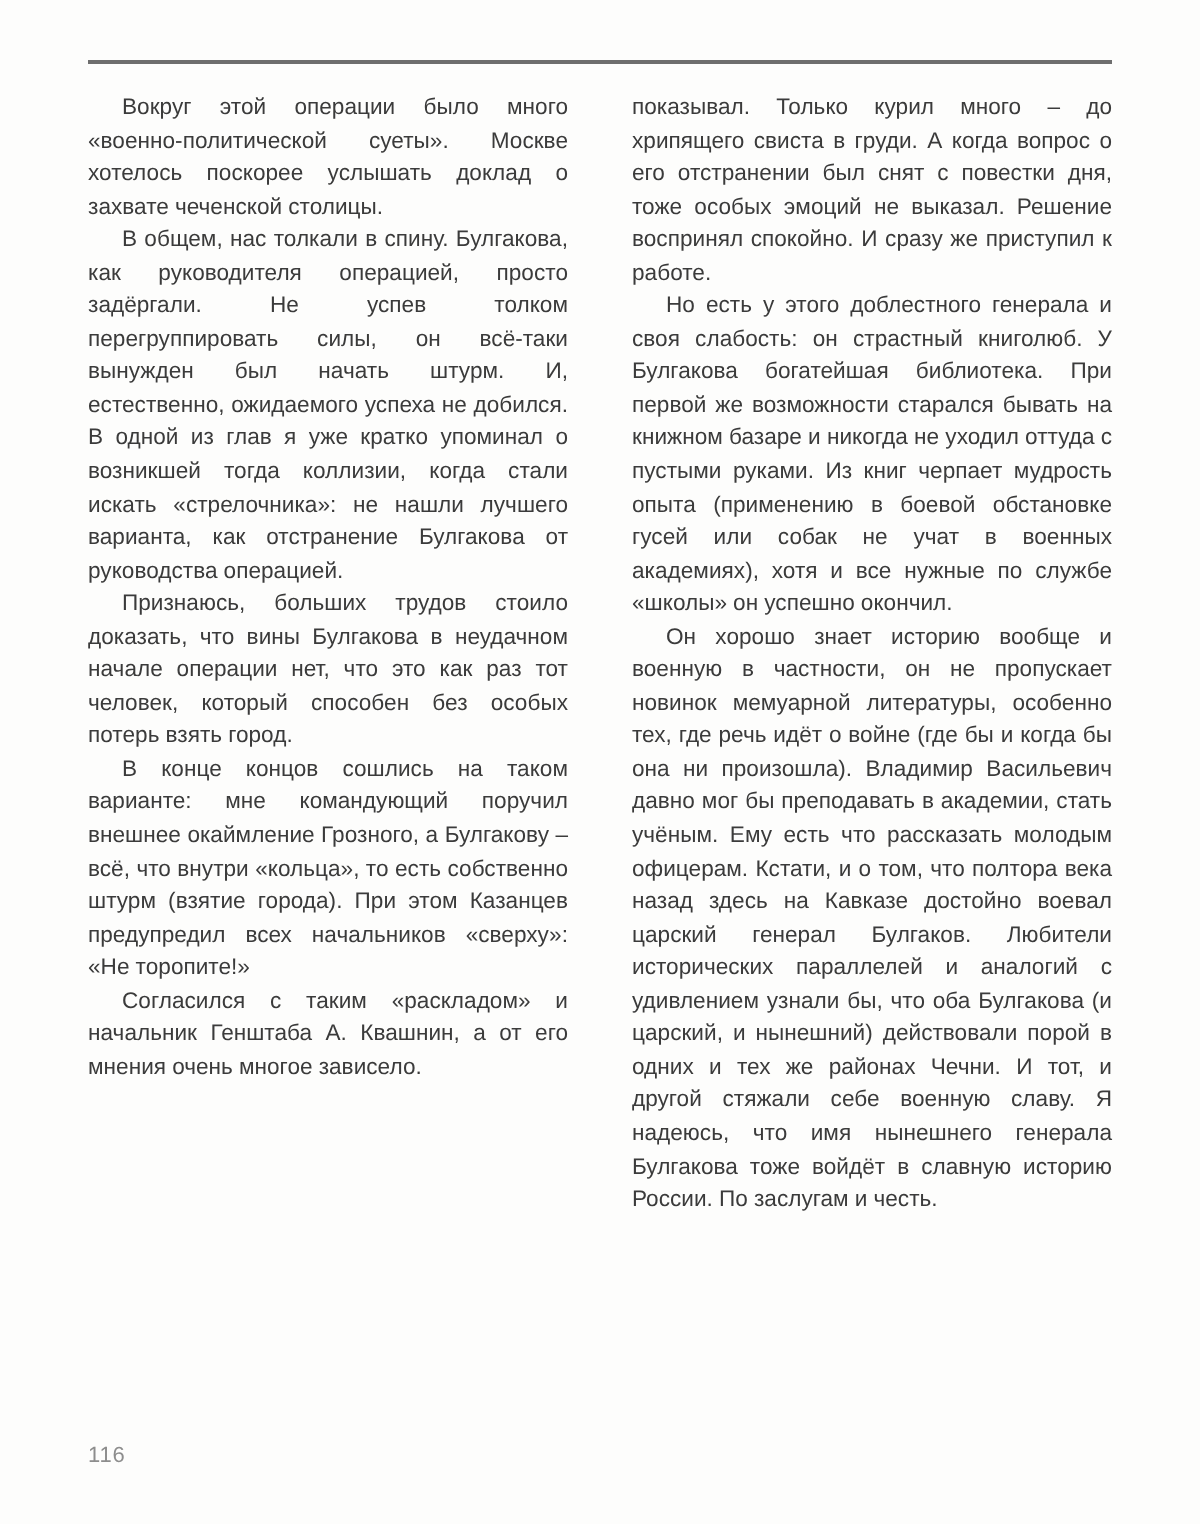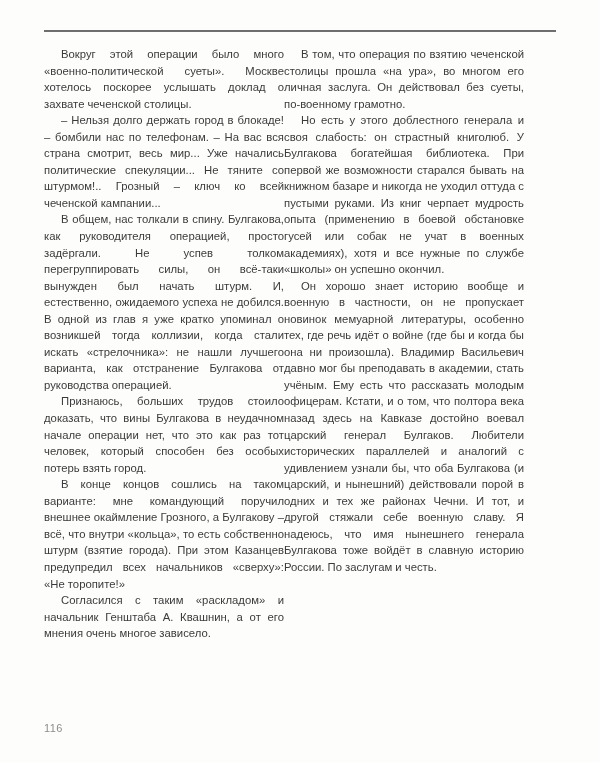--- a/index.html
+++ b/index.html
@@ -27,20 +27,21 @@
     background: #6e6e6e;
   }
   .columns {
     position: absolute;
     left: 44px;
     top: 46px;
     width: 512px;
     height: 662px;
     display: flex;
     flex-direction: row;
+    justify-content: space-between;
     align-items: flex-start;
   }
   .col {
     width: 240px;
     color: #3b3b3b;
     font-size: 11.3px;
     line-height: 16.55px;
     text-align: justify;
     text-justify: inter-word;
     hyphens: manual;
@@ -72,28 +73,27 @@
 </head>
 <body>
 
 <div class="page" style="background: rgb(253, 253, 252);">
 
   <div class="top-rule" style="background: rgb(110, 110, 110);"></div>
 
   <div class="columns">
     <div class="col" id="col-left" style="color: rgb(59, 59, 59);">
         <p class="">Вокруг этой операции было много «военно-политической суеты». Москве хотелось поскорее услышать доклад о захвате чеченской столицы.</p>
-        <p class="dash">– Нельзя долго держать город в блокаде! – бомбили нас по телефонам. – На вас вся страна смотрит, весь мир... Уже начались политические спекуляции... Не тяните со штурмом!.. Грозный – ключ ко всей чеченской кампании...</p>
         <p class="">В общем, нас толкали в спину. Булгакова, как руководителя операцией, просто задёргали. Не успев толком перегруппировать силы, он всё-таки вынужден был начать штурм. И, естественно, ожидаемого успеха не добился. В одной из глав я уже кратко упоминал о возникшей тогда коллизии, когда стали искать «стрелочника»: не нашли лучшего варианта, как отстранение Булгакова от руководства операцией.</p>
         <p class="">Признаюсь, больших трудов стоило доказать, что вины Булгакова в неудачном начале операции нет, что это как раз тот человек, который способен без особых потерь взять город.</p>
         <p class="">В конце концов сошлись на таком варианте: мне командующий поручил внешнее окаймление Грозного, а Булгакову – всё, что внутри «кольца», то есть собственно штурм (взятие города). При этом Казанцев предупредил всех начальников «сверху»: «Не торопите!»</p>
         <p class="">Согласился с таким «раскладом» и начальник Генштаба А. Квашнин, а от его мнения очень многое зависело.</p>
       </div>
     <div class="col" id="col-right" style="color: rgb(59, 59, 59);">
-        <p class="">В том, что операция по взятию чеченской столицы прошла «на ура», во многом его личная заслуга. Он действовал без суеты, по-военному грамотно.</p>
+        <p class="cont">показывал. Только курил много – до хрипящего свиста в груди. А когда вопрос о его отстранении был снят с повестки дня, тоже особых эмоций не выказал. Решение воспринял спокойно. И сразу же приступил к работе.</p>
         <p class="">Но есть у этого доблестного генерала и своя слабость: он страстный книголюб. У Булгакова богатейшая библиотека. При первой же возможности старался бывать на книжном базаре и никогда не уходил оттуда с пустыми руками. Из книг черпает мудрость опыта (применению в боевой обстановке гусей или собак не учат в военных академиях), хотя и все нужные по службе «школы» он успешно окончил.</p>
         <p class="">Он хорошо знает историю вообще и военную в частности, он не пропускает новинок мемуарной литературы, особенно тех, где речь идёт о войне (где бы и когда бы она ни произошла). Владимир Васильевич давно мог бы преподавать в академии, стать учёным. Ему есть что рассказать молодым офицерам. Кстати, и о том, что полтора века назад здесь на Кавказе достойно воевал царский генерал Булгаков. Любители исторических параллелей и аналогий с удивлением узнали бы, что оба Булгакова (и царский, и нынешний) действовали порой в одних и тех же районах Чечни. И тот, и другой стяжали себе военную славу. Я надеюсь, что имя нынешнего генерала Булгакова тоже войдёт в славную историю России. По заслугам и честь.</p>
       </div>
   </div>
 
   <div class="folio" style="color: rgb(141, 141, 141); text-align: right;">116</div>
 
 </div>
 
 </body></html>

